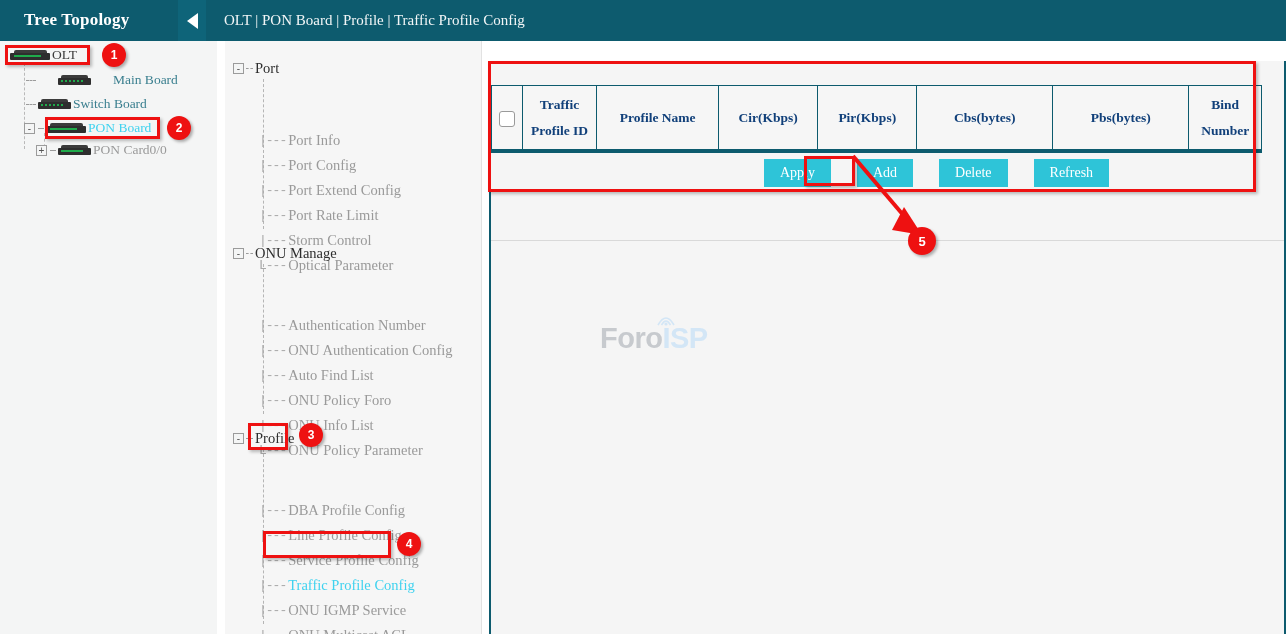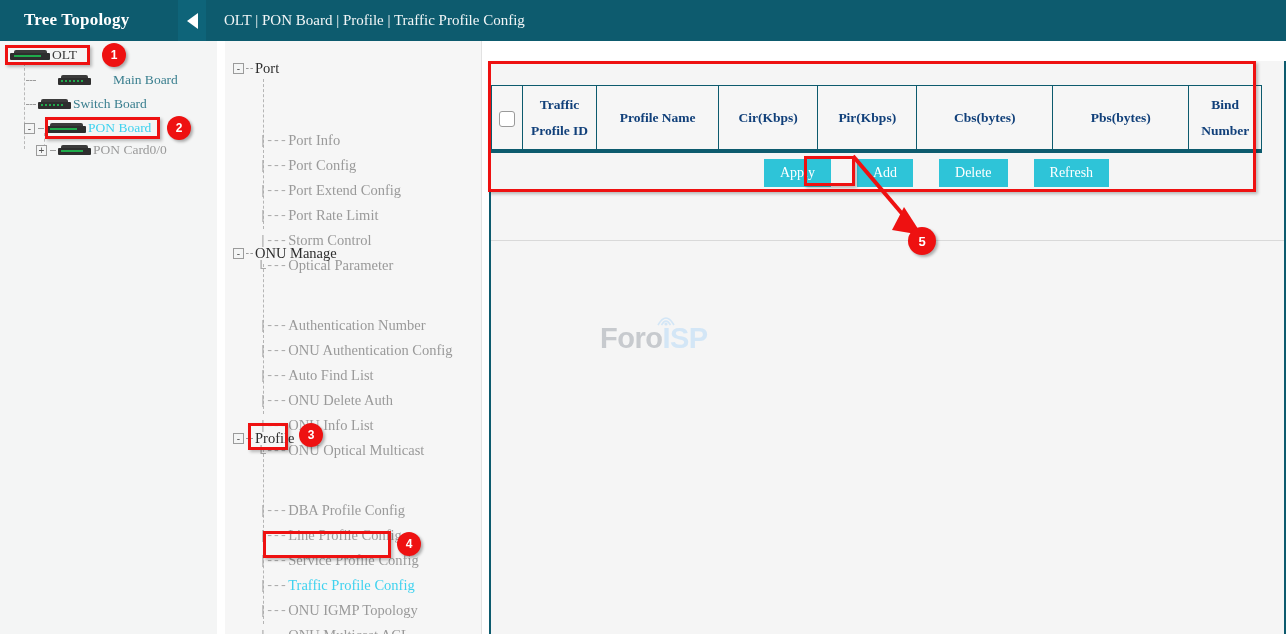--- a/index.html
+++ b/index.html
@@ -276,29 +276,29 @@
     <div class="mnode" style="left:34px;top:299px;">
       <span class="branch">|---</span>
       <span class="mitem-label">ONU Authentication Config</span>
     </div>
     <div class="mnode" style="left:34px;top:324px;">
       <span class="branch">|---</span>
       <span class="mitem-label">Auto Find List</span>
     </div>
     <div class="mnode" style="left:34px;top:349px;">
       <span class="branch">|---</span>
-      <span class="mitem-label">ONU Delete Auth</span>
+      <span class="mitem-label">ONU Policy Foro</span>
     </div>
     <div class="mnode" style="left:34px;top:374px;">
       <span class="branch">|---</span>
       <span class="mitem-label">ONU Info List</span>
     </div>
     <div class="mnode" style="left:34px;top:399px;">
       <span class="branch">L---</span>
-      <span class="mitem-label">ONU Optical Multicast</span>
+      <span class="mitem-label">ONU Policy Parameter</span>
     </div>
 
     <div class="mnode" style="left:8px;top:387px;">
       <span class="expander">-</span>
       <span class="dashseg" style="width:7px;"></span>
       <span class="mgroup-label">Profile</span>
     </div>
     <div class="mnode" style="left:34px;top:459px;">
       <span class="branch">|---</span>
       <span class="mitem-label">DBA Profile Config</span>
@@ -310,21 +310,21 @@
     <div class="mnode" style="left:34px;top:509px;">
       <span class="branch">|---</span>
       <span class="mitem-label">Service Profile Config</span>
     </div>
     <div class="mnode" style="left:34px;top:534px;">
       <span class="branch">|---</span>
       <span class="mitem-label active">Traffic Profile Config</span>
     </div>
     <div class="mnode" style="left:34px;top:559px;">
       <span class="branch">|---</span>
-      <span class="mitem-label">ONU IGMP Topology</span>
+      <span class="mitem-label">ONU IGMP Service</span>
     </div>
     <div class="mnode" style="left:34px;top:584px;">
       <span class="branch">|---</span>
       <span class="mitem-label">ONU Multicast ACL</span>
     </div>
 
   </div>
 
   <div class="content">
 

